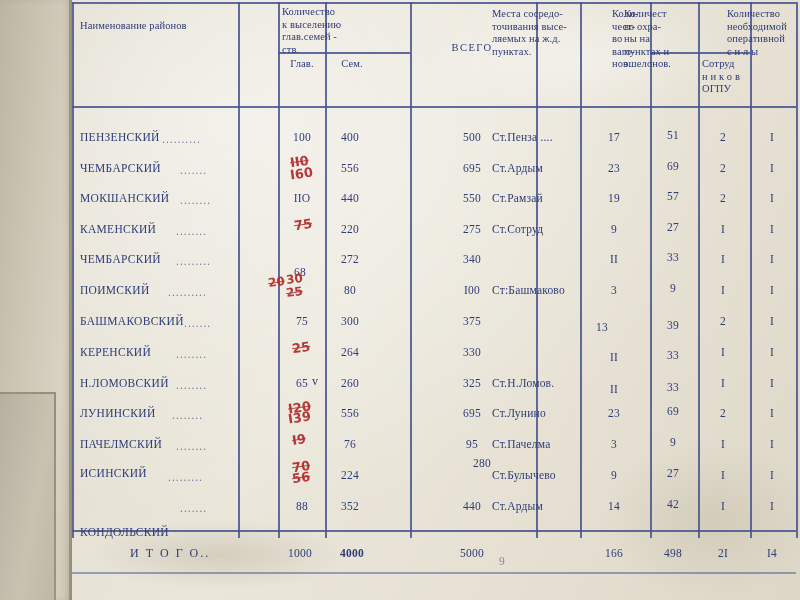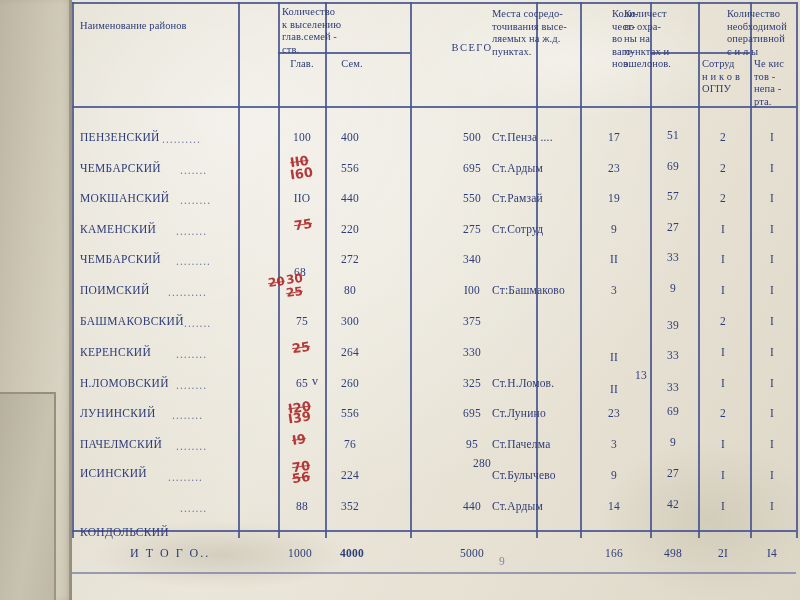--- a/index.html
+++ b/index.html
@@ -170,24 +170,20 @@
 ны на
 пунктах и
 эшелонов.</div>
     <div class="cell hdr" style="left:655px;top:6px;  width:110px;">Количество
 необходимой
 оперативной
 с и л ы</div>
     <div class="cell hdr" style="left:630px;top:56px; width:48px;">Сотруд
 н и к о в
 ОГПУ</div>
-    <div class="cell hdr" style="left:682px;top:56px; width:42px;">Че кис
-тов -
-непа -
-рта.</div>
 
     <div class="cell rowname" style="left:8px;  top:129px;">ПЕНЗЕНСКИЙ</div>
     <div class="cell" style="left:90px; top:131px;letter-spacing:1px;opacity:.65;">..........</div>
     <div class="cell num" style="left:206px;top:129px;width:48px;">100</div>
     <div class="cell num" style="left:254px;top:129px;width:48px;">400</div>
     <div class="cell num" style="left:340px;top:129px;width:120px;">500</div>
     <div class="cell" style="left:420px;top:129px;">Ст.Пенза   ....</div>
     <div class="cell num" style="left:508px;top:129px;width:68px;">17</div>
     <div class="cell num" style="left:578px;top:127px;width:46px;">51</div>
     <div class="cell num" style="left:626px;top:129px;width:50px;">2</div>
@@ -249,21 +245,21 @@
     <div class="cell num" style="left:508px;top:282px;width:68px;">3</div>
     <div class="cell num" style="left:578px;top:280px;width:46px;">9</div>
     <div class="cell num" style="left:626px;top:282px;width:50px;">I</div>
     <div class="cell num" style="left:678px;top:282px;width:44px;">I</div>
 
     <div class="cell rowname" style="left:8px;  top:313px;">БАШМАКОВСКИЙ</div>
     <div class="cell" style="left:112px;top:315px;letter-spacing:1px;opacity:.65;">.......</div>
     <div class="cell num" style="left:206px;top:313px;width:48px;">75</div>
     <div class="cell num" style="left:254px;top:313px;width:48px;">300</div>
     <div class="cell num" style="left:340px;top:313px;width:120px;">375</div>
-    <div class="cell num" style="left:535px;top:319px;width:68px;margin-top:48px;">13</div>
+    <div class="cell num" style="left:496px;top:319px;width:68px;">13</div>
     <div class="cell num" style="left:578px;top:317px;width:46px;">39</div>
     <div class="cell num" style="left:626px;top:313px;width:50px;">2</div>
     <div class="cell num" style="left:678px;top:313px;width:44px;">I</div>
 
     <div class="cell rowname" style="left:8px;  top:344px;">КЕРЕНСКИЙ</div>
     <div class="cell" style="left:104px;top:346px;letter-spacing:1px;opacity:.65;">........</div>
     <div class="red" style="left:220px;top:338px;">25</div>
     <div class="cell num" style="left:254px;top:344px;width:48px;">264</div>
     <div class="cell num" style="left:340px;top:344px;width:120px;">330</div>
     <div class="cell num" style="left:508px;top:349px;width:68px;">II</div>

